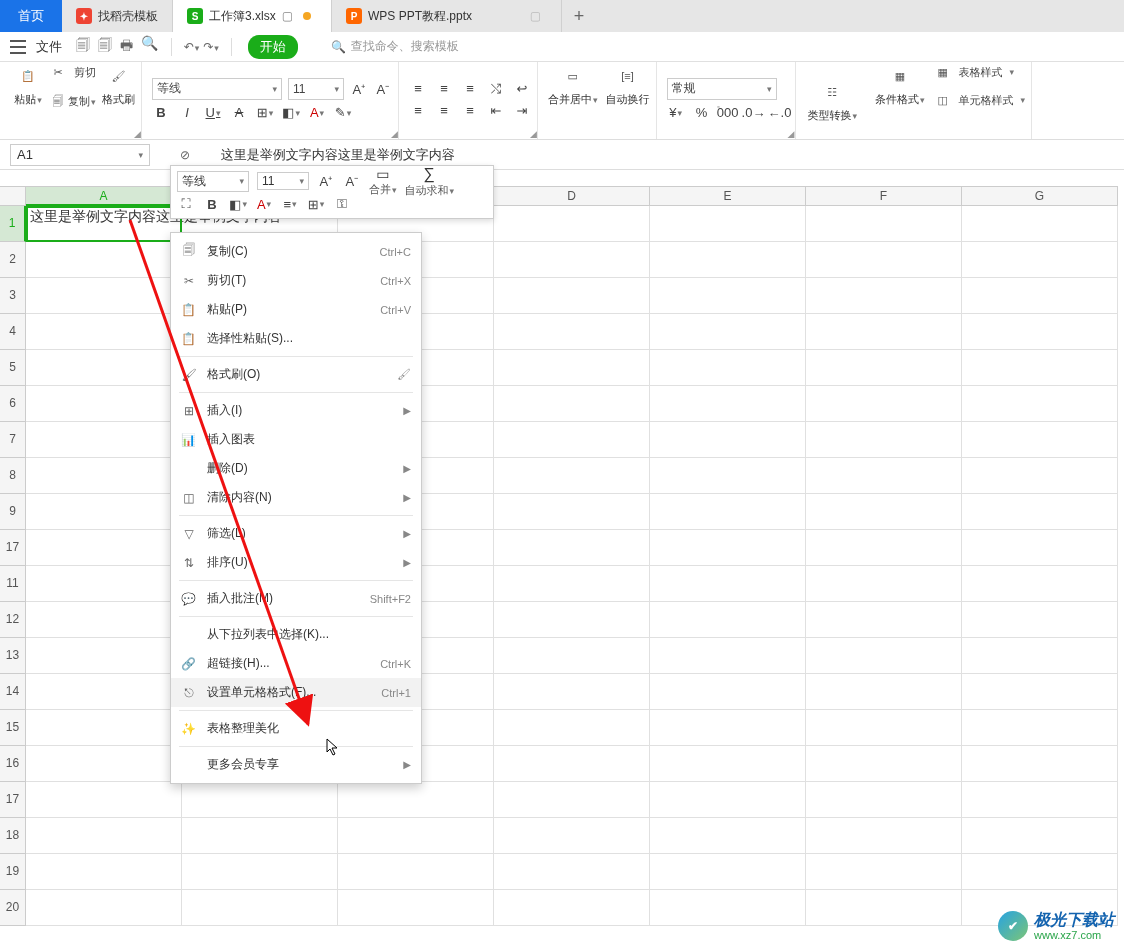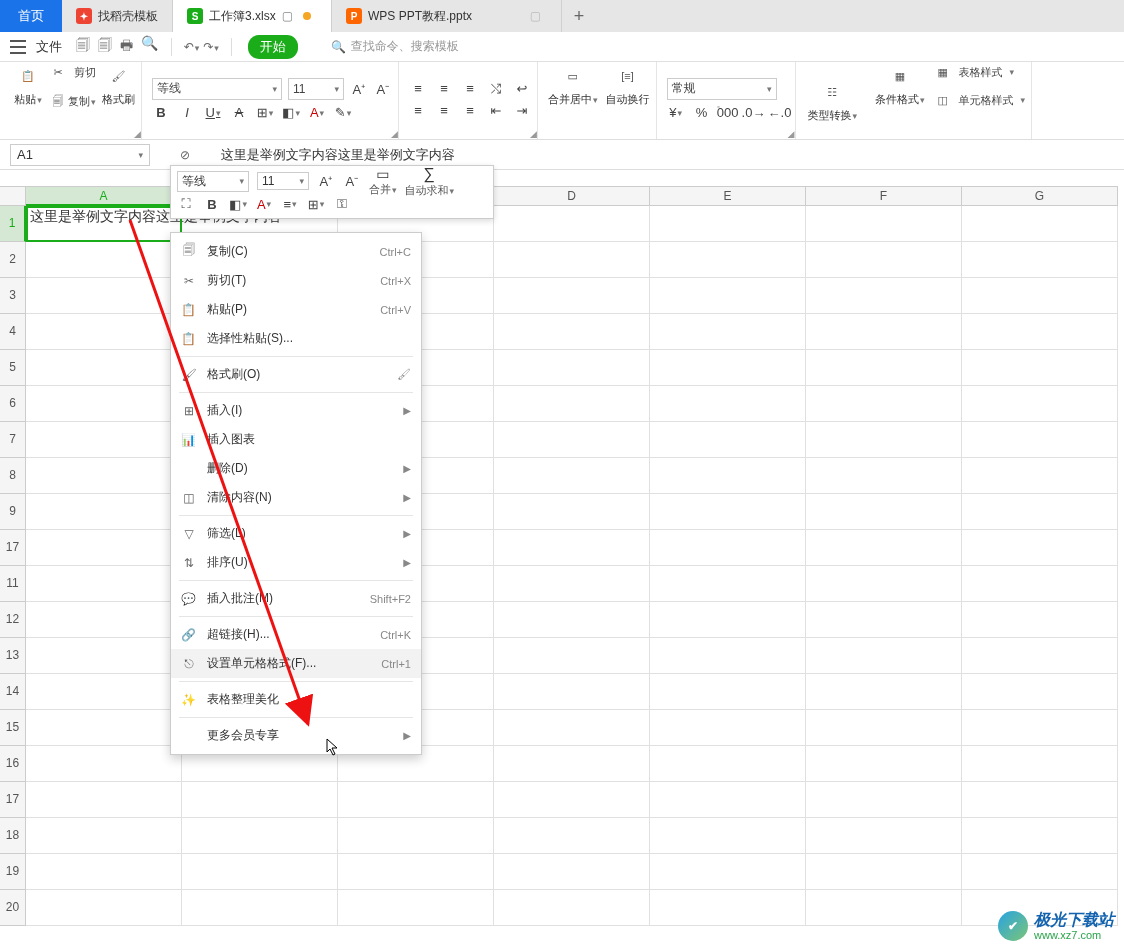--- a/index.html
+++ b/index.html
@@ -572,20 +572,24 @@
       <span class="arr">▶</span>
     </div>
     <div class="cm-sep"></div>
     <div class="cm-item">
       <span class="ic">💬</span>
       <span class="lbl">插入批注(M)</span>
       <span class="sc">Shift+F2</span>
     </div>
     <div class="cm-sep"></div>
     <div class="cm-item">
+      <span class="ic"></span>
+      <span class="lbl">从下拉列表中选择(K)...</span>
+    </div>
+    <div class="cm-item">
       <span class="ic">🔗</span>
       <span class="lbl">超链接(H)...</span>
       <span class="sc">Ctrl+K</span>
     </div>
     <div class="cm-item hover">
       <span class="ic">⎋</span>
       <span class="lbl">设置单元格格式(F)...</span>
       <span class="sc">Ctrl+1</span>
     </div>
     <div class="cm-sep"></div>

